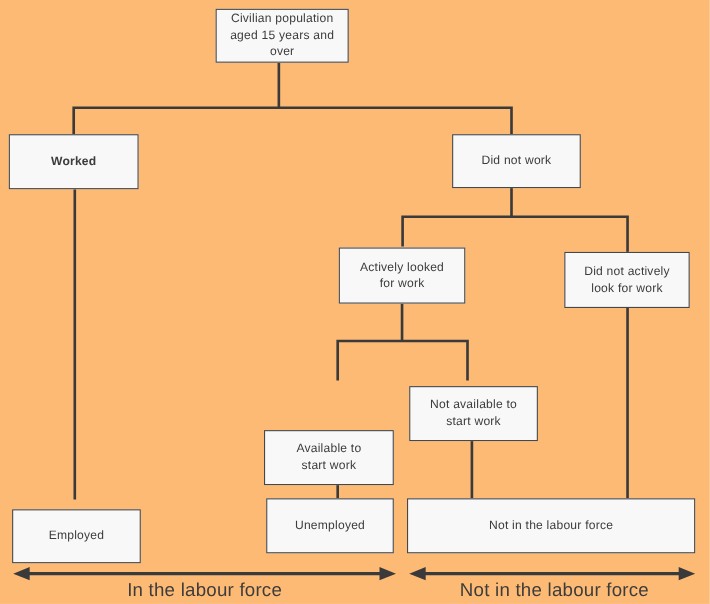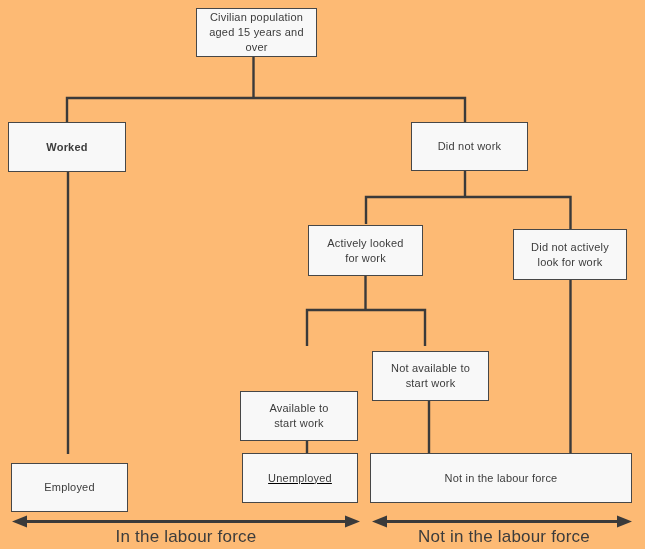--- a/index.html
+++ b/index.html
@@ -120,21 +120,21 @@
 
   <div class="node" style="left:372px; top:339px; width:117px; height:50px;margin-top:12px;">
     <span class="node-label">Not available to
 start work</span>
   </div>
 
   <div class="node" style="left:11px; top:435px; width:117px; height:49px;margin-top:28px;">
     <span class="node-label">Employed</span>
   </div>
 
-  <div class="node" style="left:242px; top:453px; width:116px; height:50px;text-decoration:underline;">
+  <div class="node" style="left:242px; top:453px; width:116px; height:50px;">
     <span class="node-label">Unemployed</span>
   </div>
 
   <div class="node" style="left:370px; top:453px; width:262px; height:50px;">
     <span class="node-label">Not in the labour force</span>
   </div>
 
   <div class="axis-label" style="left:186px;">In the labour force</div>
 
   <div class="axis-label" style="left:504px;">Not in the labour force</div>

